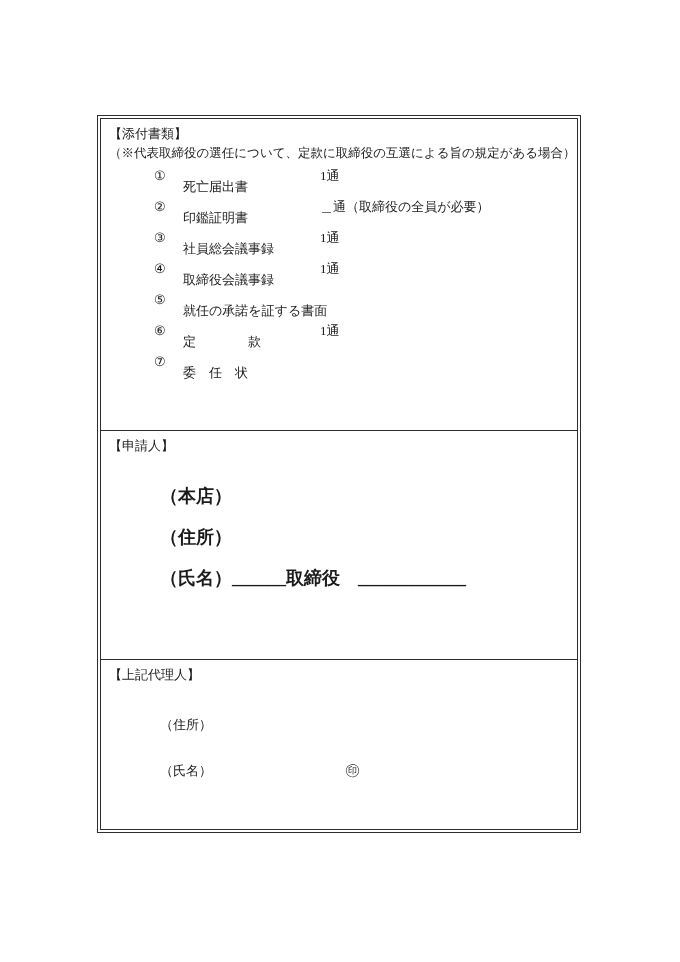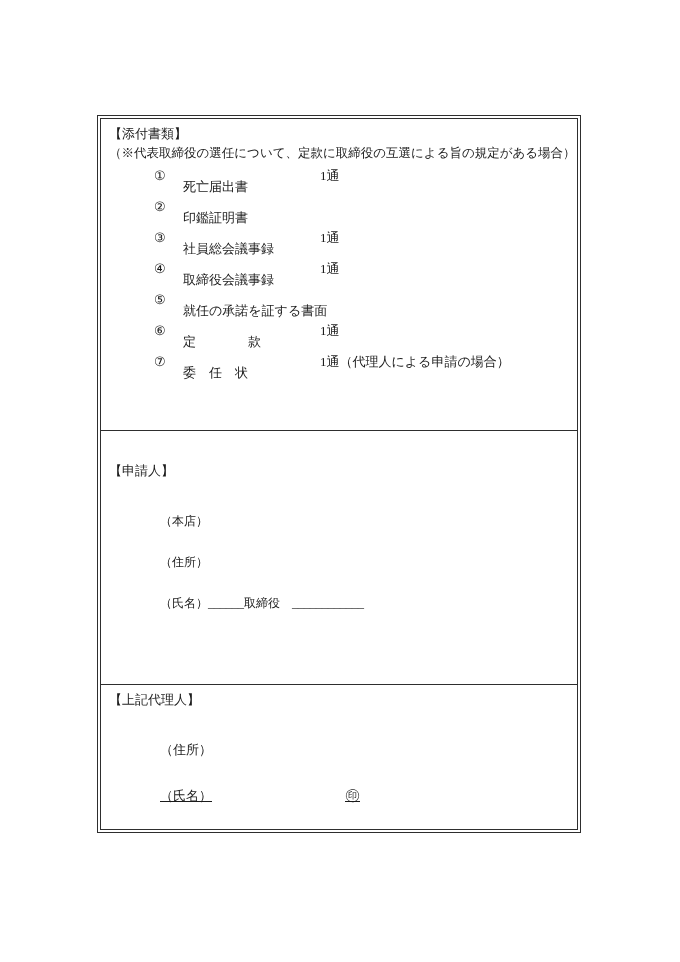--- a/index.html
+++ b/index.html
@@ -41,21 +41,20 @@
     box-sizing: border-box;
     overflow: hidden;
   }
   .sec-attachments {
     height: 312px;
     border-bottom: 1px solid #2e2e2e;
   }
   .sec-applicant {
     height: 229px;
     border-bottom: 1px solid #2e2e2e;
-    margin-top: 25px;
   }
   .sec-agent {
     flex: 1;
   }
   .sec-title {
     font-size: 13px;
     line-height: 17px;
     white-space: nowrap;
   }
   .note {
@@ -84,21 +83,22 @@
     flex: 0 0 137px;
     white-space: nowrap;
     margin-top: 11px;
   }
   .col-count {
     white-space: nowrap;
   }
   .fields {
     margin-top: 34px;
     margin-left: 51px;
-    font-size: 12px;
+    font-size: 18px;
+    font-weight: bold;
   }
   .field {
     line-height: 17px;
     margin-bottom: 24px;
     white-space: nowrap;
   }
   .agent-fields {
     margin-top: 33px;
     margin-left: 51px;
     font-size: 13px;
@@ -106,21 +106,20 @@
   .agent-field {
     line-height: 17px;
     white-space: nowrap;
   }
   .agent-address {
     margin-bottom: 29px;
   }
   .name-row {
     display: flex;
     align-items: center;
-    text-decoration: underline;
   }
   .seal {
     margin-left: 133px;
     font-size: 15px;
     line-height: 17px;
   }
 </style>
 </head>
 <body>
 
@@ -133,20 +132,21 @@
         <div class="note">（※代表取締役の選任について、定款に取締役の互選による旨の規定がある場合）</div>
         <div class="items">
           <div class="item-row">
             <span class="col-num">①</span>
             <span class="col-label">死亡届出書</span>
             <span class="col-count">1通</span>
           </div>
           <div class="item-row">
             <span class="col-num">②</span>
             <span class="col-label">印鑑証明書</span>
+            <span class="col-count">＿通（取締役の全員が必要）</span>
           </div>
           <div class="item-row">
             <span class="col-num">③</span>
             <span class="col-label">社員総会議事録</span>
             <span class="col-count">1通</span>
           </div>
           <div class="item-row">
             <span class="col-num">④</span>
             <span class="col-label">取締役会議事録</span>
             <span class="col-count">1通</span>
@@ -157,21 +157,20 @@
             <span class="col-count"></span>
           </div>
           <div class="item-row">
             <span class="col-num">⑥</span>
             <span class="col-label">定　　　　款</span>
             <span class="col-count">1通</span>
           </div>
           <div class="item-row">
             <span class="col-num">⑦</span>
             <span class="col-label">委　任　状</span>
-            <span class="col-count">1通（代理人による申請の場合）</span>
           </div>
         </div>
       </div>
 
       <div class="section sec-applicant">
         <div class="sec-title">【申請人】</div>
         <div class="fields">
           <div class="field">（本店）</div>
           <div class="field">（住所）</div>
           <div class="field">（氏名）______取締役　____________</div>

